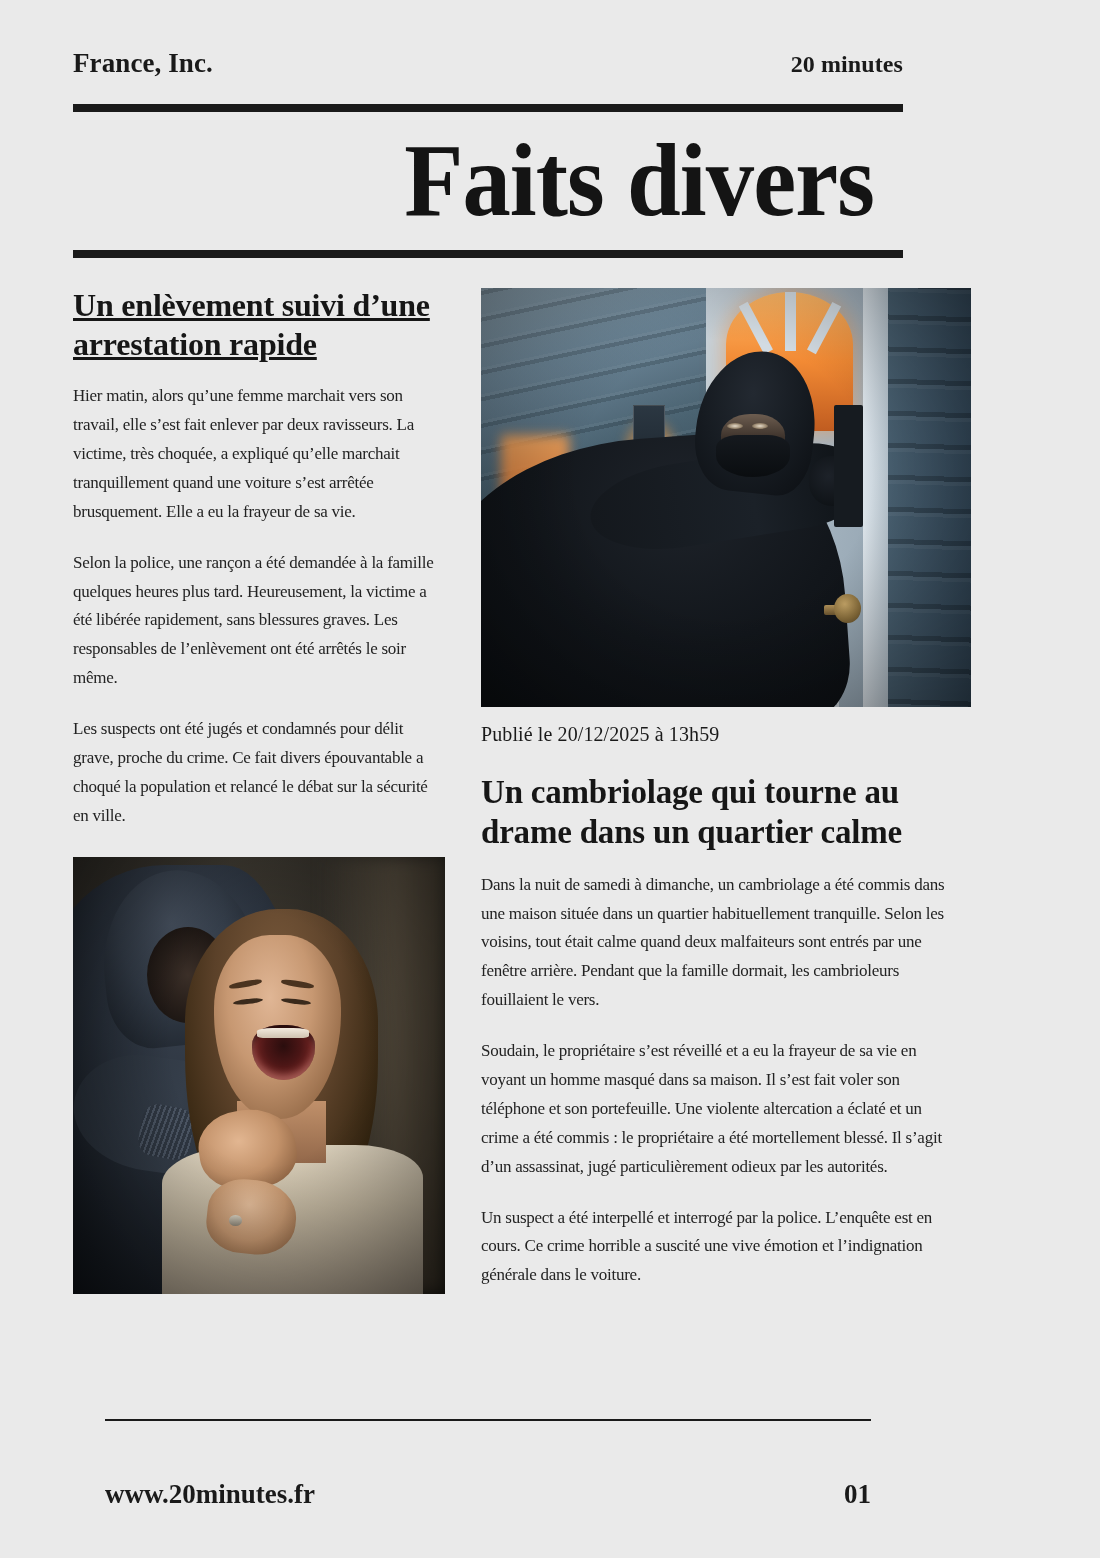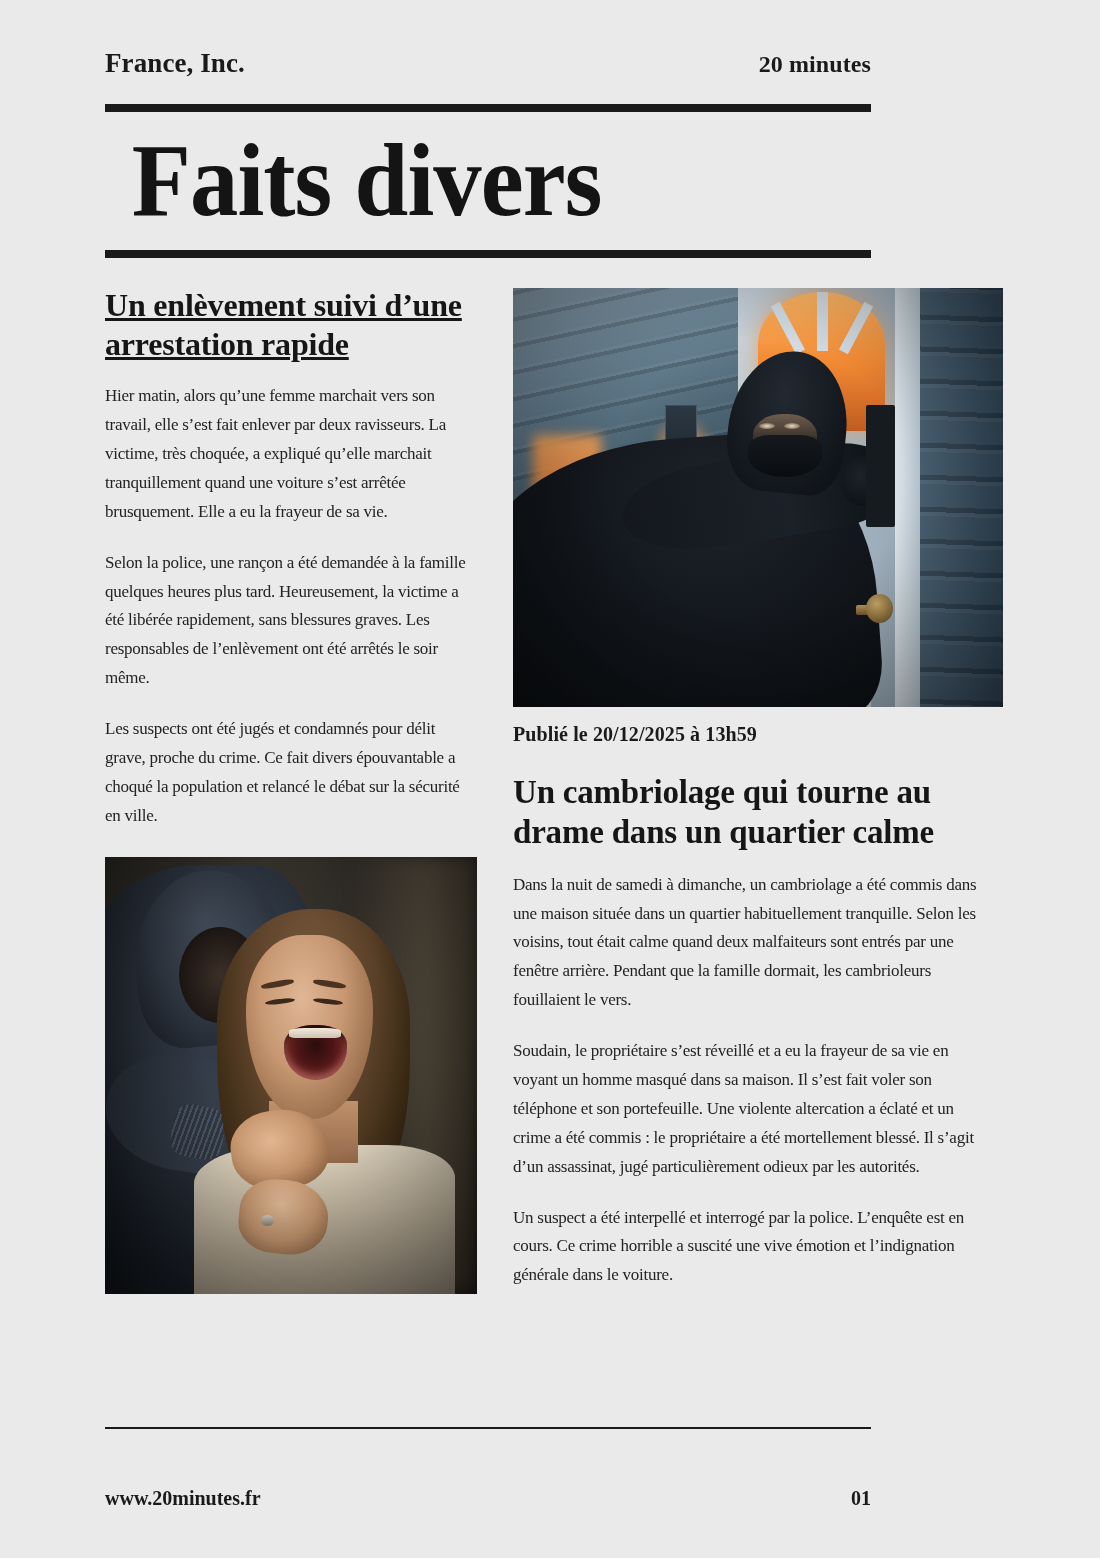--- a/index.html
+++ b/index.html
@@ -12,21 +12,21 @@
     background: #eaeaea;
     font-family: "Liberation Sans", sans-serif;
     overflow: hidden;
   }
 
   .page {
     position: relative;
     width: 976px;
     height: 1558px;
     box-sizing: border-box;
-    padding: 0 105px;
+    padding: 0 73px;
   }
 
   
   .masthead-top {
     display: flex;
     justify-content: space-between;
     align-items: baseline;
     padding-top: 48px;
     height: 46px;
   }
@@ -44,21 +44,21 @@
   .rule-thick {
     height: 8px;
     background: #1a1a1a;
     margin-top: 10px;
   }
   .rule-thick.bottom {
     margin-top: 0;
   }
 
   .masthead-title-wrap {
-    text-align: left;
+    text-align: right;
     padding-top: 14px;
     padding-bottom: 16px;
   }
   .masthead-title {
     font-family: "Liberation Serif", serif;
     font-weight: bold;
     font-size: 104px;
     line-height: 1.04;
     color: #141414;
     letter-spacing: -1px;
@@ -108,21 +108,21 @@
     color: #232323;
     margin: 0 0 22px 0;
     letter-spacing: -0.25px;
   }
   .body-p:last-child {
     margin-bottom: 0;
   }
 
   .caption {
     font-family: "Liberation Serif", serif;
-    font-weight: bold;
+    font-weight: normal;
     font-size: 20px;
     color: #1a1a1a;
     margin: 16px 0 26px 0;
     letter-spacing: 0.1px;
   }
 
   
   .photo {
     position: relative;
     overflow: hidden;
@@ -394,21 +394,21 @@
     margin-bottom: 22px;
   }
   .footer-row {
     display: flex;
     justify-content: space-between;
     align-items: baseline;
   }
   .footer-left, .footer-right {
     font-family: "Liberation Serif", serif;
     font-weight: bold;
-    font-size: 20px;
+    font-size: 27px;
     color: #1a1a1a;
     margin-top: 36px;
   }
 </style>
 </head>
 <body>
 
 <div class="page">
 
   <div class="masthead-top">

